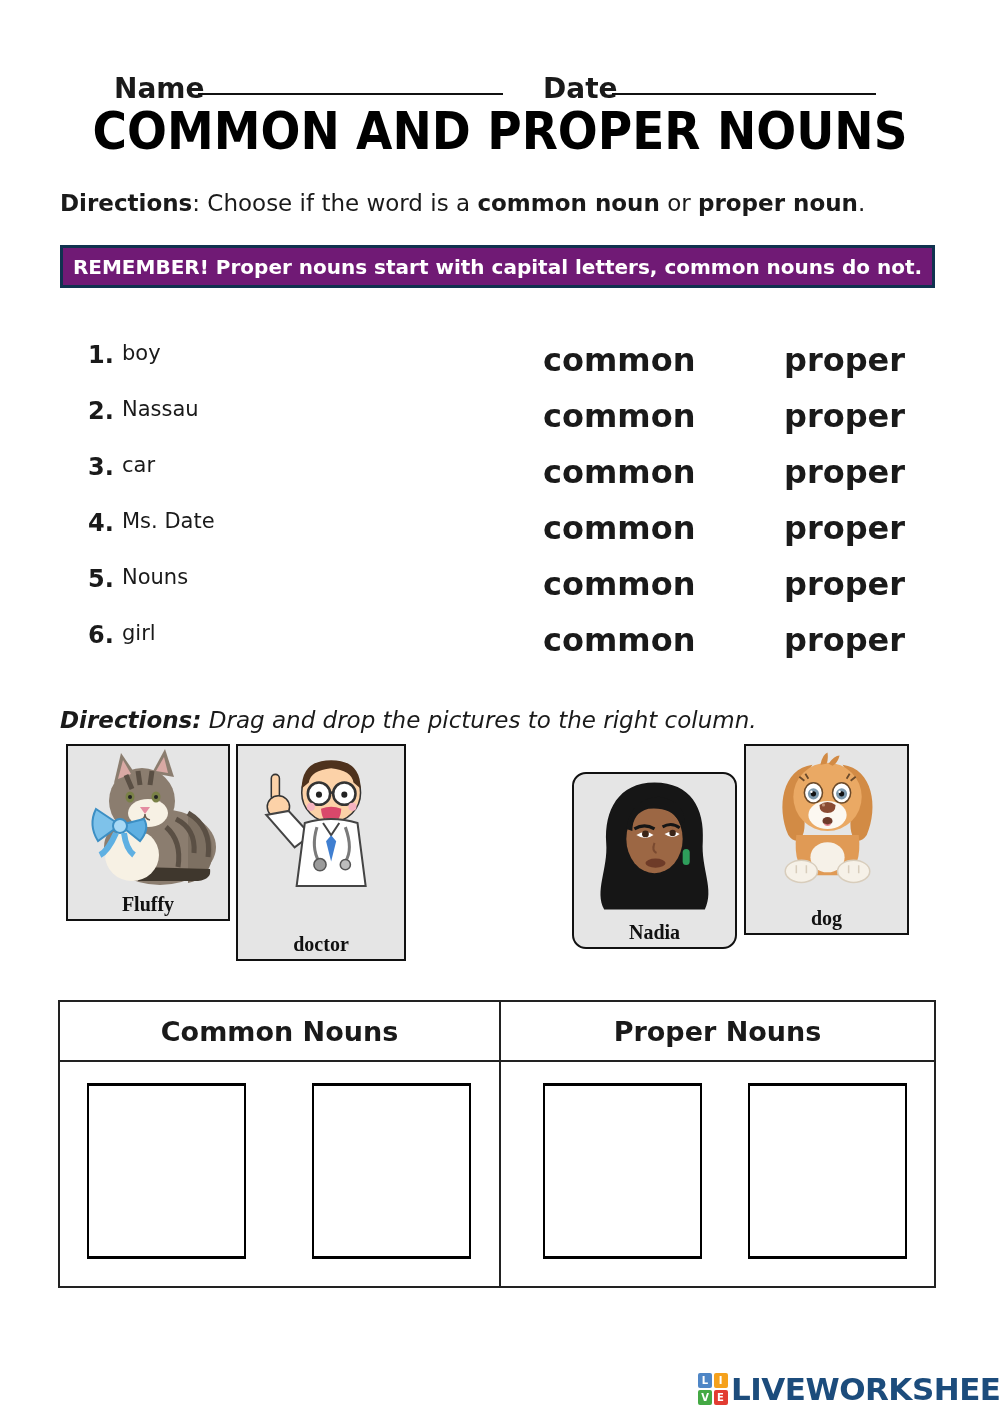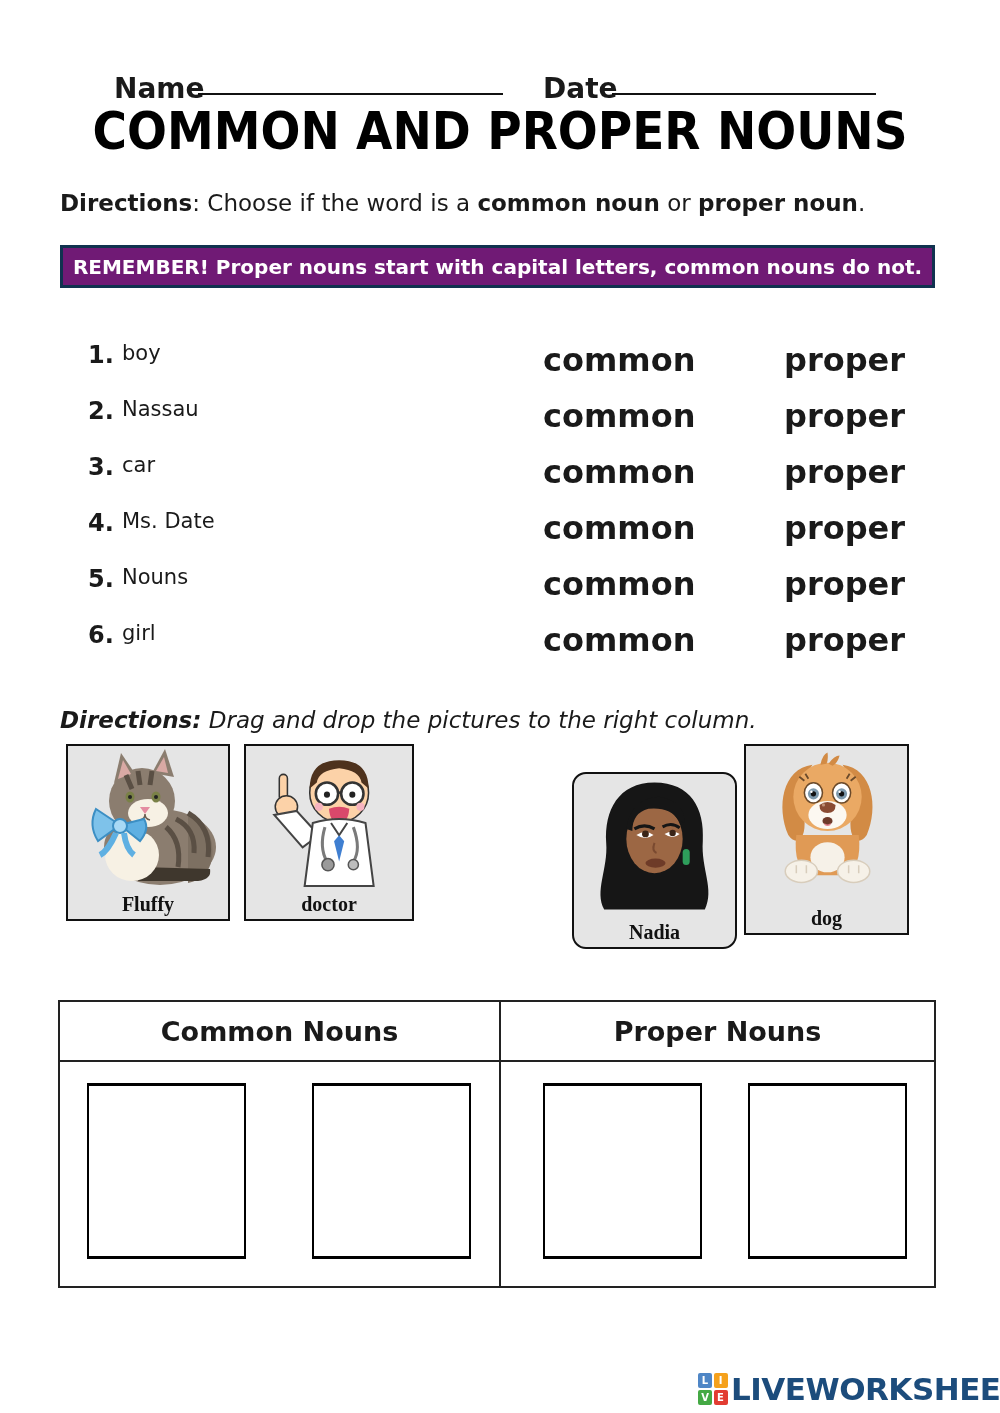--- a/index.html
+++ b/index.html
@@ -157,21 +157,21 @@
       <polygon points="72,58 82,58 77,65" fill="#e48ca0"></polygon>
       <path d="M77 65 q0 5 -5 6 M77 65 q0 5 5 6" stroke="#6b5f52" stroke-width="1.5" fill="none"></path>
       <path d="M28 60 L52 76 L30 92 Q20 76 28 60 Z" fill="#7ec2ea" stroke="#3c8fc4" stroke-width="2"></path>
       <path d="M76 70 L52 76 L72 92 Q82 80 76 70 Z" fill="#5fb0e2" stroke="#3c8fc4" stroke-width="2"></path>
       <circle cx="52" cy="77" r="7" fill="#a8d9f5" stroke="#3c8fc4" stroke-width="2"></circle>
       <path d="M48 84 q-8 18 -16 22 M56 84 q2 16 10 22" stroke="#5fb0e2" stroke-width="6" fill="none"></path>
     </svg>
     <div class="card-label">Fluffy</div>
   </div>
 
-  <div class="abs card" style="left:244px;top:744px;width:170px;height:177px;">
+  <div class="abs card" style="left:236px;top:744px;width:170px;height:217px;">
     <svg viewBox="0 0 160 140">
       <rect x="31" y="26" width="8" height="26" rx="4" fill="#fcd2a8" stroke="#333" stroke-width="1.5"></rect>
       <circle cx="38" cy="58" r="11" fill="#fcd2a8" stroke="#333" stroke-width="1.5"></circle>
       <path d="M26 66 L54 98 L70 86 L48 62 Z" fill="#fff" stroke="#444" stroke-width="2"></path>
       <circle cx="90" cy="44" r="29" fill="#fcd2a8" stroke="#333" stroke-width="1.5"></circle>
       <path d="M61 40 Q61 12 90 12 Q119 12 119 40 L112 34 Q110 22 90 20 Q70 22 68 34 Z" fill="#4e321d"></path>
       <circle cx="78" cy="45" r="11" fill="#fff" stroke="#333" stroke-width="2.5"></circle>
       <circle cx="103" cy="45" r="11" fill="#fff" stroke="#333" stroke-width="2.5"></circle>
       <line x1="89" y1="44" x2="92" y2="44" stroke="#333" stroke-width="2.5"></line>
       <circle cx="78" cy="46" r="3" fill="#222"></circle>

